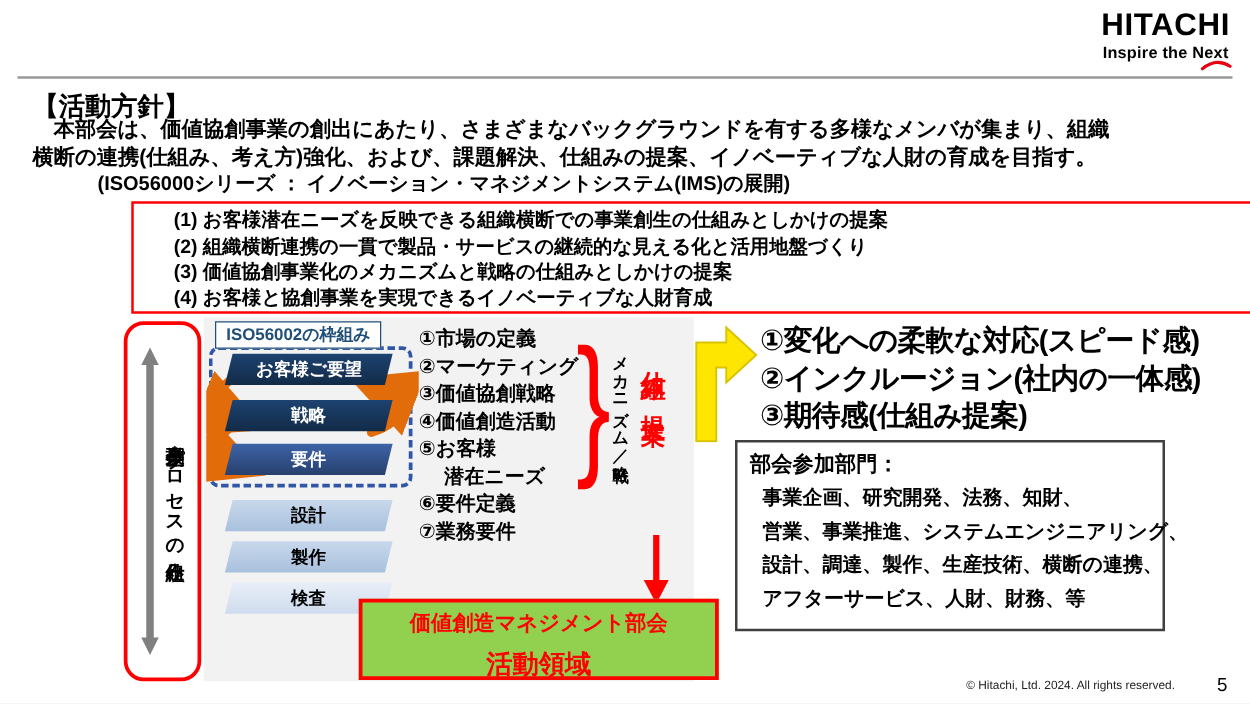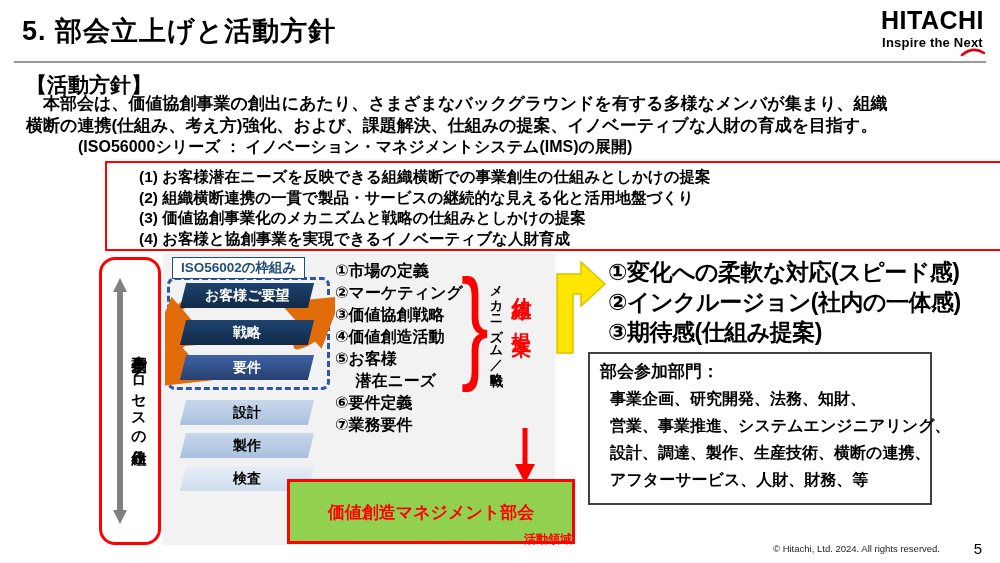--- a/index.html
+++ b/index.html
@@ -59,23 +59,23 @@
 
   .brace { position:absolute; left:461px; top:256px; font-size:118px; line-height:128px;
            color:#FF0000; font-weight:400; transform:scale(.7,1.05); transform-origin:left top; z-index:2; }
   .bracket-label { position:absolute; left:487px; top:276px; writing-mode:vertical-rl; text-orientation:upright;
                    font-size:13px; height:125px; z-index:2; }
   .proposal-label { position:absolute; left:509px; top:281px; writing-mode:vertical-rl; text-orientation:upright;
                     font-size:20px; letter-spacing:4px; color:#FF0000; height:150px; z-index:2; }
   .down-arrow { position:absolute; left:512px; top:428px; width:26px; height:56px; z-index:2; }
 
   .activity-box { position:absolute; left:287px; top:479px; width:288px; height:65px; background:#92D050;
-                  border:3px solid #FF0000; color:#FF0000; text-align:center; z-index:5; padding-top:19px; }
+                  border:3px solid #FF0000; color:#FF0000; text-align:center; z-index:5; padding-top:5px; }
   .activity-box .line1 { font-size:17px; }
-  .activity-box .line2 { font-size:12px; margin-top:7px;text-align:right; }
+  .activity-box .line2 { font-size:21px; margin-top:7px; }
 
   .elbow-arrow { position:absolute; left:547px; top:258px; width:62px; height:96px; z-index:2; }
 
   
   .highlight { position:absolute; left:608px; font-size:23px; letter-spacing:-.5px; white-space:nowrap; }
   .h0{top:257px}.h1{top:287px}.h2{top:317px}
 
   .departments-box { position:absolute; left:588px; top:352px; width:344px; height:153px;
                      border:2px solid #404040; background:#fff; padding:6px 10px; }
   .departments-heading { font-size:17px; margin-bottom:2px; }
@@ -83,21 +83,20 @@
 
   
   .copyright { position:absolute; right:60px; bottom:9px; font-size:9.5px; font-weight:400; color:#222; }
   .page-number { position:absolute; right:18px; bottom:6px; font-size:15px; font-weight:400; }
 </style>
 </head>
 <body>
 
 <div class="slide">
 
-  <div class="slide-title">5. 部会立上げと活動方針</div>
   <div class="logo">
     <div class="logo-brand">HITACHI</div>
     <span class="logo-tagline-wrap">
       <span class="logo-tagline">Inspire the Next</span>
       <svg class="logo-swoosh" viewBox="0 0 26 9">
         <path d="M2,7 Q13,-2 24,5" stroke="#E60012" stroke-width="2.6" fill="none" stroke-linecap="round"></path>
       </svg>
     </span>
   </div>
   <div class="divider"></div>

